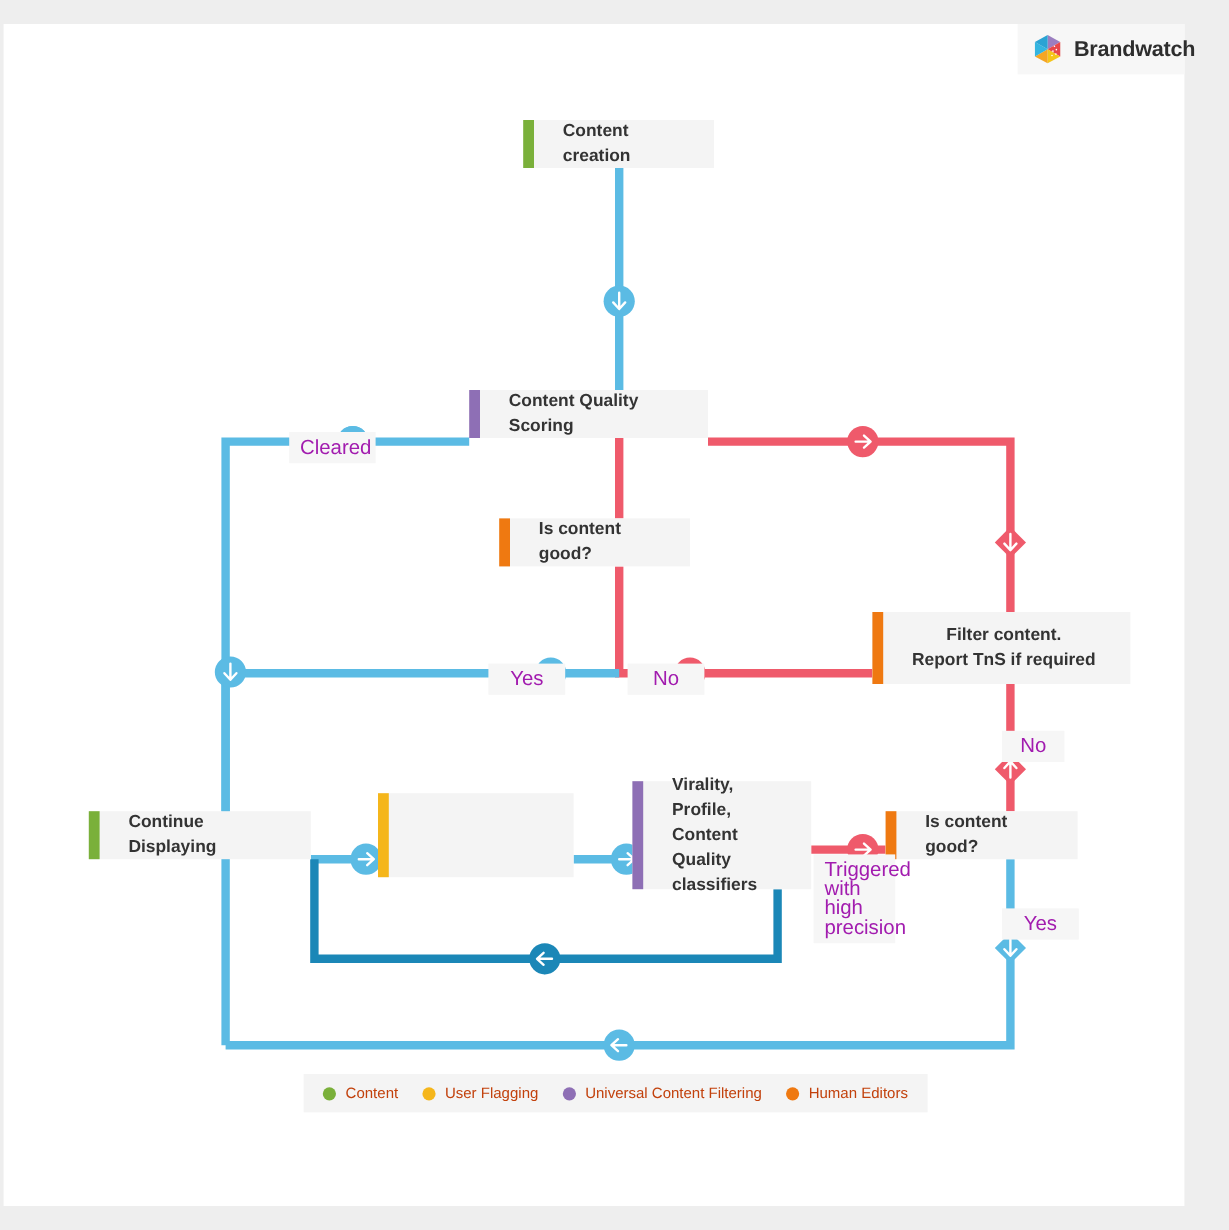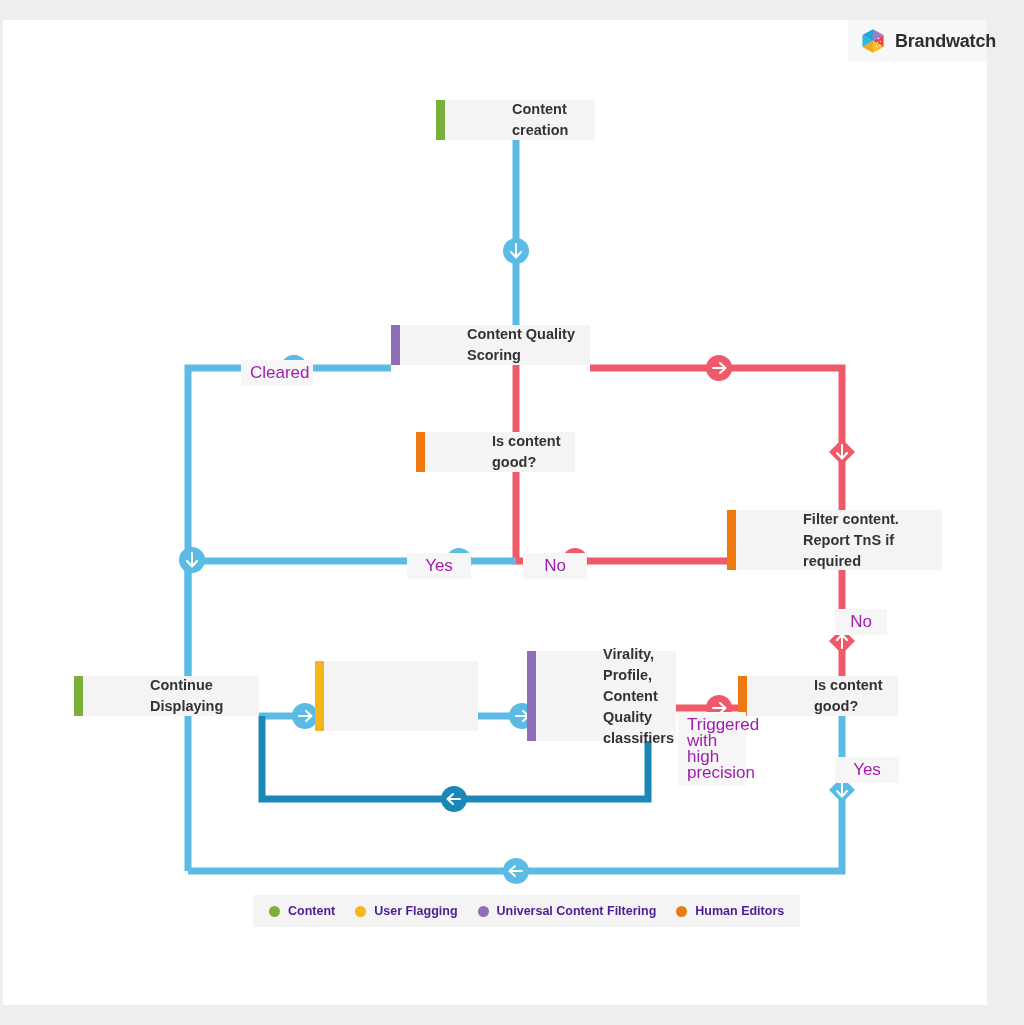--- a/index.html
+++ b/index.html
@@ -64,21 +64,20 @@
     width: 9px;
   }
   .node .node-label {
     font-size: 14.5px;
     font-weight: 700;
     color: #333333;
     line-height: 21px;
     padding-left: 33px;
     padding-right: 14px;
     white-space: pre-line;
-    margin-left: 43px;
   }
   
   .chip {
     position: absolute;
     background: #f6f6f6;
     color: #a21caf;
     font-size: 17px;
     line-height: 16px;
     padding: 5px 9px;
     box-sizing: border-box;
@@ -105,22 +104,22 @@
   }
   .legend-item:last-child { margin-right: 0; }
   .legend-dot {
     width: 11px; height: 11px;
     border-radius: 50%;
     margin-right: 8px;
     flex: 0 0 auto;
   }
   .legend-text {
     font-size: 12.5px;
-    font-weight: 700;
-    color: #4c1d95;
+    font-weight: 400;
+    color: #c2410c;
     white-space: nowrap;
   }
 </style>
 </head>
 <body>
 
 <div id="page">
   <div id="canvas">
 
     <div id="brand-bar">
@@ -260,21 +259,21 @@
     <div class="node" style="left:388px; top:305px; width:199px; height:40px;">
       <div class="bar" style="background:#8e6fb5;"></div>
       <div class="node-label">Content Quality Scoring</div>
     </div>
 
     <div class="node" style="left:413px; top:412px; width:159px; height:40px;">
       <div class="bar" style="background:#ef7911;"></div>
       <div class="node-label">Is content good?</div>
     </div>
 
-    <div class="node" style="left:724px; top:490px; width:215px; height:60px;">
+    <div class="node" style="left:724px; top:490px; width:215px; height:60px;text-align:center;">
       <div class="bar" style="background:#ef7911;"></div>
       <div class="node-label">Filter content.
 Report TnS if required</div>
     </div>
 
     <div class="node" style="left:71px; top:656px; width:185px; height:40px;">
       <div class="bar" style="background:#7ab03a;"></div>
       <div class="node-label">Continue Displaying</div>
     </div>
 

